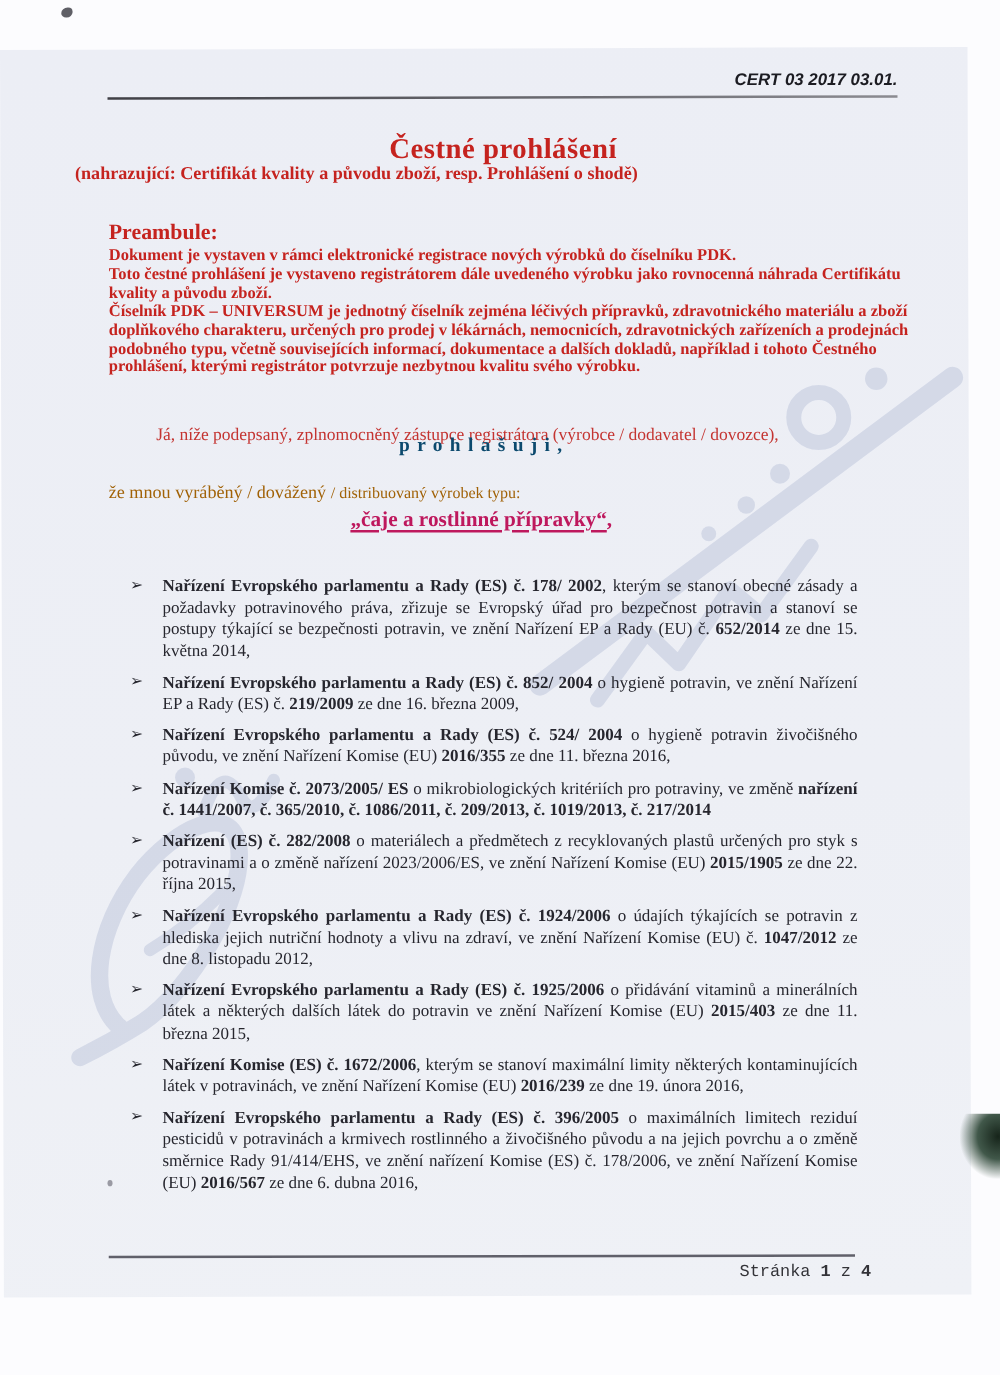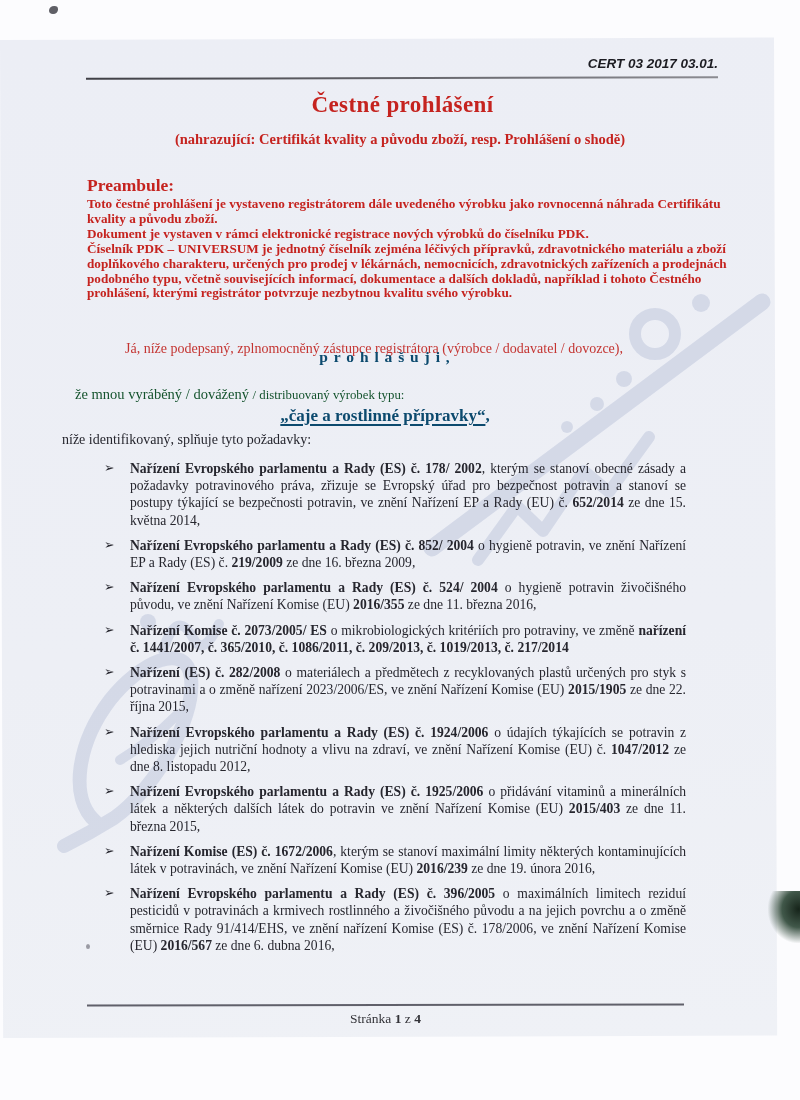--- a/index.html
+++ b/index.html
@@ -27,51 +27,51 @@
     text-align:right;
     font-family:"Liberation Sans", sans-serif;
     font-style:italic;font-weight:700;font-size:13.5px;color:#1c1c22;
   }
   .header-rule{
     position:absolute;top:77px;left:86px;width:632px;height:2px;
     background:linear-gradient(to right,#3f3f45,#8b8b91);
     transform:rotate(-0.15deg);
   }
   .doc-title{
-    position:absolute;top:92px;left:87px;width:631px;text-align:center;
+    position:absolute;top:106px;left:87px;width:631px;text-align:center;
     font-size:23px;font-weight:700;color:#c5231f;letter-spacing:.4px;
   }
   .doc-subtitle{
-    position:absolute;top:131px;left:60px;width:680px;text-align:center;
+    position:absolute;top:131px;left:60px;width:680px;
     font-size:14.5px;font-weight:700;color:#c5231f;
   }
   .preamble-heading{
     position:absolute;top:175px;left:87px;
     font-size:17.5px;font-weight:700;color:#c5231f;text-align:right;
   }
   .preamble-body{
     position:absolute;top:197px;left:87px;width:640px;
     font-size:13.2px;font-weight:700;color:#c5231f;line-height:14.9px;
   }
   .decl-intro{
     position:absolute;top:317px;left:125px;width:600px;
     font-size:14px;color:#c43431;margin-top:24px;
   }
   .decl-verb{
     position:absolute;top:348px;left:60px;width:650px;text-align:center;
     font-size:15.5px;font-weight:700;color:#0c4a6e;letter-spacing:1px;
   }
   .product-line{
-    position:absolute;top:386px;left:75px;width:620px;
-    font-size:14.5px;color:#14532d;
+    position:absolute;top:386px;left:87px;width:620px;
+    font-size:14.5px;color:#a16207;
   }
   .product-line .suffix{font-size:12.8px;}
   .product-name{
     position:absolute;top:406px;left:60px;width:650px;text-align:center;
-    font-size:17px;font-weight:700;color:#0c4a6e;
+    font-size:17px;font-weight:700;color:#be185d;
   }
   .product-name .underlined{
     text-decoration:underline;
     text-decoration-thickness:1.5px;
     text-underline-offset:3px;
   }
   .req-lead{
     position:absolute;top:432px;left:62px;width:600px;
     font-size:14px;color:#26262e;
   }
@@ -90,22 +90,22 @@
     position:absolute;left:0;top:0;
     font-size:12.5px;color:#26262e;
   }
   .regs li .b{font-weight:700;}
   .footer-rule{
     position:absolute;top:1004px;left:87px;width:597px;height:1.6px;
     background:#60606a;
     transform:rotate(-0.1deg);
   }
   .footer-label{
-    position:absolute;top:1011px;left:87px;width:597px;text-align:center;
-    font-family:Liberation Serif, serif;
+    position:absolute;top:1011px;left:100px;width:597px;text-align:right;
+    font-family:Liberation Mono, monospace;
     font-size:13.5px;color:#333338;
   }
   .footer-label .b{font-weight:700;}
   .speck-topleft{
     position:absolute;left:49px;top:6px;width:9px;height:8px;
     background:#43434b;border-radius:60% 40% 55% 45%;opacity:.85;
   }
   .speck-mid{
     position:absolute;left:86px;top:944px;width:4px;height:5px;
     background:#84848e;border-radius:50%;opacity:.8;
@@ -144,37 +144,36 @@
   <div class="speck-topleft"></div>
 
   <div class="header-code">CERT 03 2017 03.01.</div>
   <div class="header-rule"></div>
 
   <div class="doc-title">Čestné prohlášení</div>
   <div class="doc-subtitle">(nahrazující: Certifikát kvality a původu zboží, resp. Prohlášení o shodě)</div>
 
   <div class="preamble-heading">Preambule:</div>
   <div class="preamble-body">
+    <div>Dokument je vystaven v rámci elektronické registrace nových výrobků do číselníku PDK.</div>
     <div>Toto čestné prohlášení je vystaveno registrátorem dále uvedeného výrobku jako rovnocenná náhrada Certifikátu kvality a původu zboží.</div>
-    <div>Dokument je vystaven v rámci elektronické registrace nových výrobků do číselníku PDK.</div>
     <div>Číselník PDK – UNIVERSUM je jednotný číselník zejména léčivých přípravků, zdravotnického materiálu a zboží doplňkového charakteru, určených pro prodej v lékárnách, nemocnicích, zdravotnických zařízeních a prodejnách podobného typu, včetně souvisejících informací, dokumentace a dalších dokladů, například i tohoto Čestného prohlášení, kterými registrátor potvrzuje nezbytnou kvalitu svého výrobku.</div>
   </div>
 
   <div class="decl-intro">Já, níže podepsaný, zplnomocněný zástupce registrátora (výrobce / dodavatel / dovozce),</div>
   <div class="decl-verb">p r o h l a š u j i ,</div>
 
   <div class="product-line">
     <span>že mnou vyráběný / dovážený </span><span class="suffix">/ distribuovaný výrobek typu:</span>
   </div>
 
   <div class="product-name">
     <span class="underlined">„čaje a rostlinné přípravky“</span><span>,</span>
   </div>
 
-  <div class="req-lead">níže identifikovaný, splňuje tyto požadavky:</div>
 
   <ul class="regs">
       <li><span class="marker">➢</span><span class="b">Nařízení Evropského parlamentu a Rady (ES) č. 178/ 2002</span><span>, kterým se stanoví obecné zásady a požadavky potravinového práva, zřizuje se Evropský úřad pro bezpečnost potravin a stanoví se postupy týkající se bezpečnosti potravin, ve znění Nařízení EP a Rady (EU) č. </span><span class="b">652/2014</span><span> ze dne 15. května 2014,</span></li>
       <li><span class="marker">➢</span><span class="b">Nařízení Evropského parlamentu a Rady (ES) č. 852/ 2004</span><span> o hygieně potravin, ve znění Nařízení EP a Rady (ES) č. </span><span class="b">219/2009</span><span> ze dne 16. března 2009,</span></li>
       <li><span class="marker">➢</span><span class="b">Nařízení Evropského parlamentu a Rady (ES) č. 524/ 2004</span><span> o hygieně potravin živočišného původu, ve znění Nařízení Komise (EU) </span><span class="b">2016/355</span><span> ze dne 11. března 2016,</span></li>
       <li><span class="marker">➢</span><span class="b">Nařízení Komise č. 2073/2005/ ES</span><span> o mikrobiologických kritériích pro potraviny, ve změně </span><span class="b">nařízení č. 1441/2007, č. 365/2010, č. 1086/2011, č. 209/2013, č. 1019/2013, č. 217/2014</span></li>
       <li><span class="marker">➢</span><span class="b">Nařízení (ES) č. 282/2008</span><span> o materiálech a předmětech z recyklovaných plastů určených pro styk s potravinami a o změně nařízení 2023/2006/ES, ve znění Nařízení Komise (EU) </span><span class="b">2015/1905</span><span> ze dne 22. října 2015,</span></li>
       <li><span class="marker">➢</span><span class="b">Nařízení Evropského parlamentu a Rady (ES) č. 1924/2006</span><span> o údajích týkajících se potravin z hlediska jejich nutriční hodnoty a vlivu na zdraví, ve znění Nařízení Komise (EU) č. </span><span class="b">1047/2012</span><span> ze dne 8. listopadu 2012,</span></li>
       <li><span class="marker">➢</span><span class="b">Nařízení Evropského parlamentu a Rady (ES) č. 1925/2006</span><span>  o přidávání vitaminů a minerálních látek a některých dalších látek do potravin ve znění Nařízení Komise (EU) </span><span class="b">2015/403</span><span> ze dne 11. března 2015,</span></li>
       <li><span class="marker">➢</span><span class="b">Nařízení Komise (ES) č. 1672/2006</span><span>, kterým se stanoví maximální limity některých kontaminujících látek v potravinách, ve znění Nařízení Komise (EU) </span><span class="b">2016/239</span><span> ze dne 19. února 2016,</span></li>

